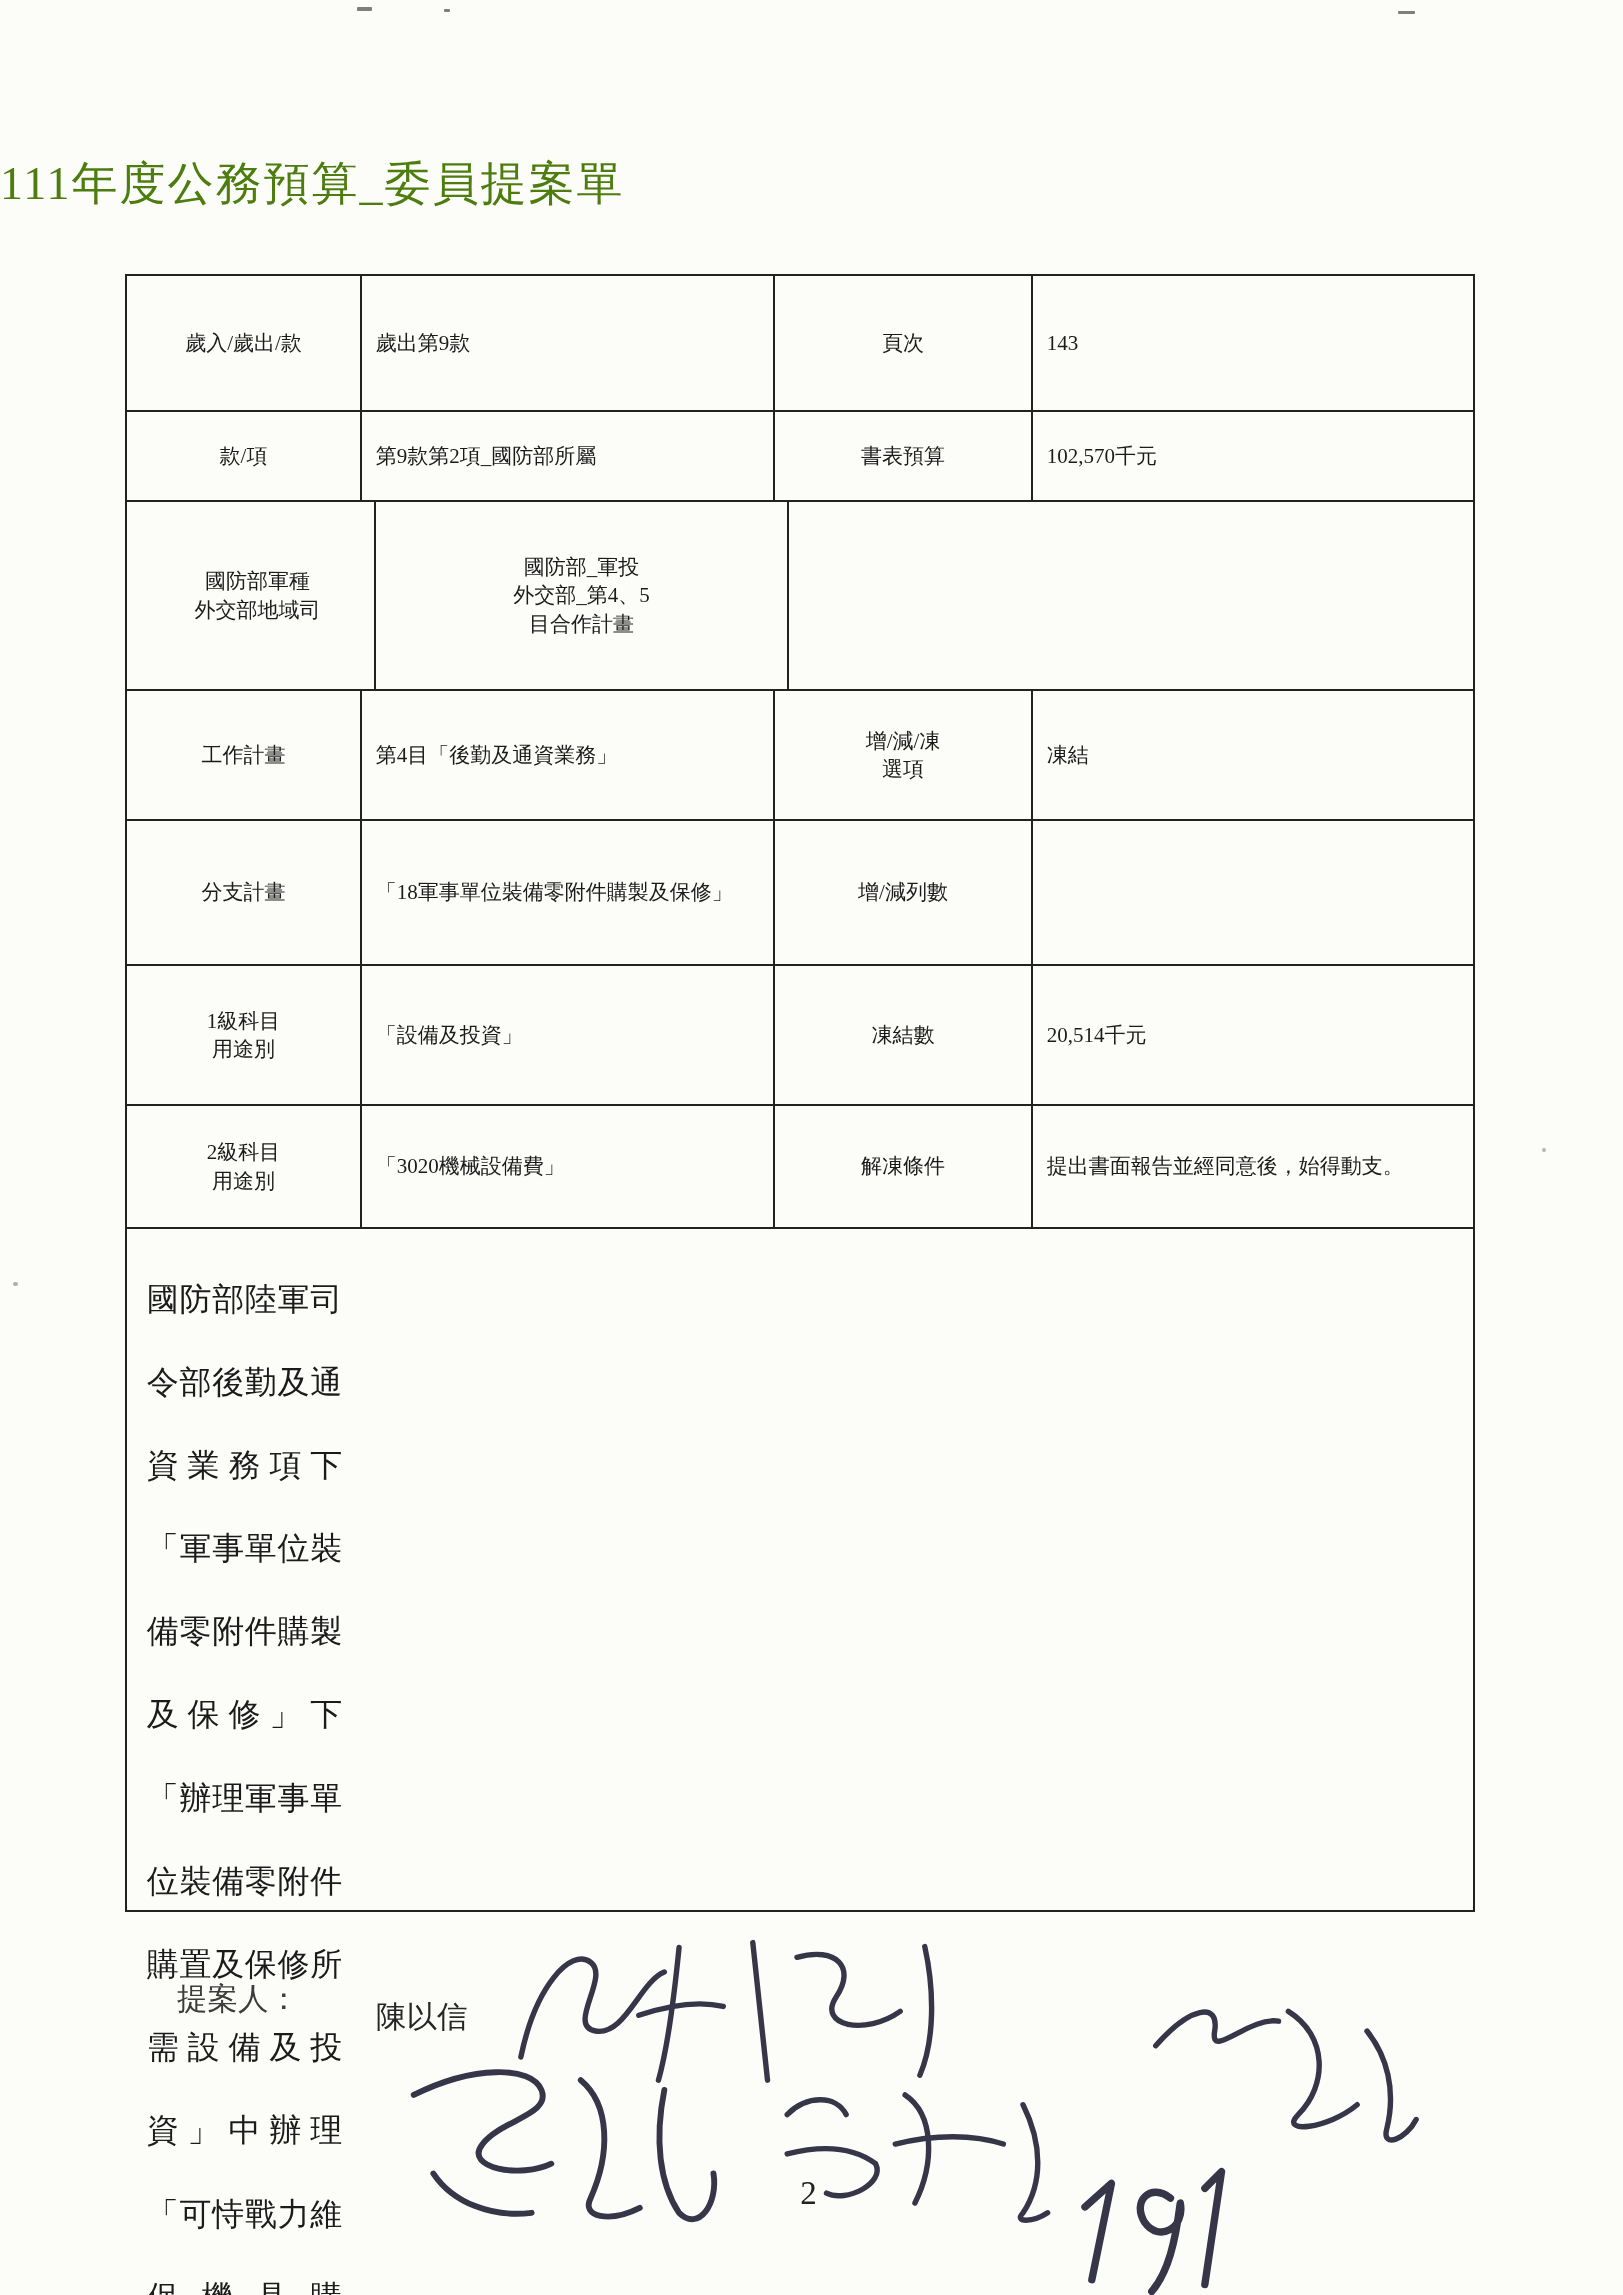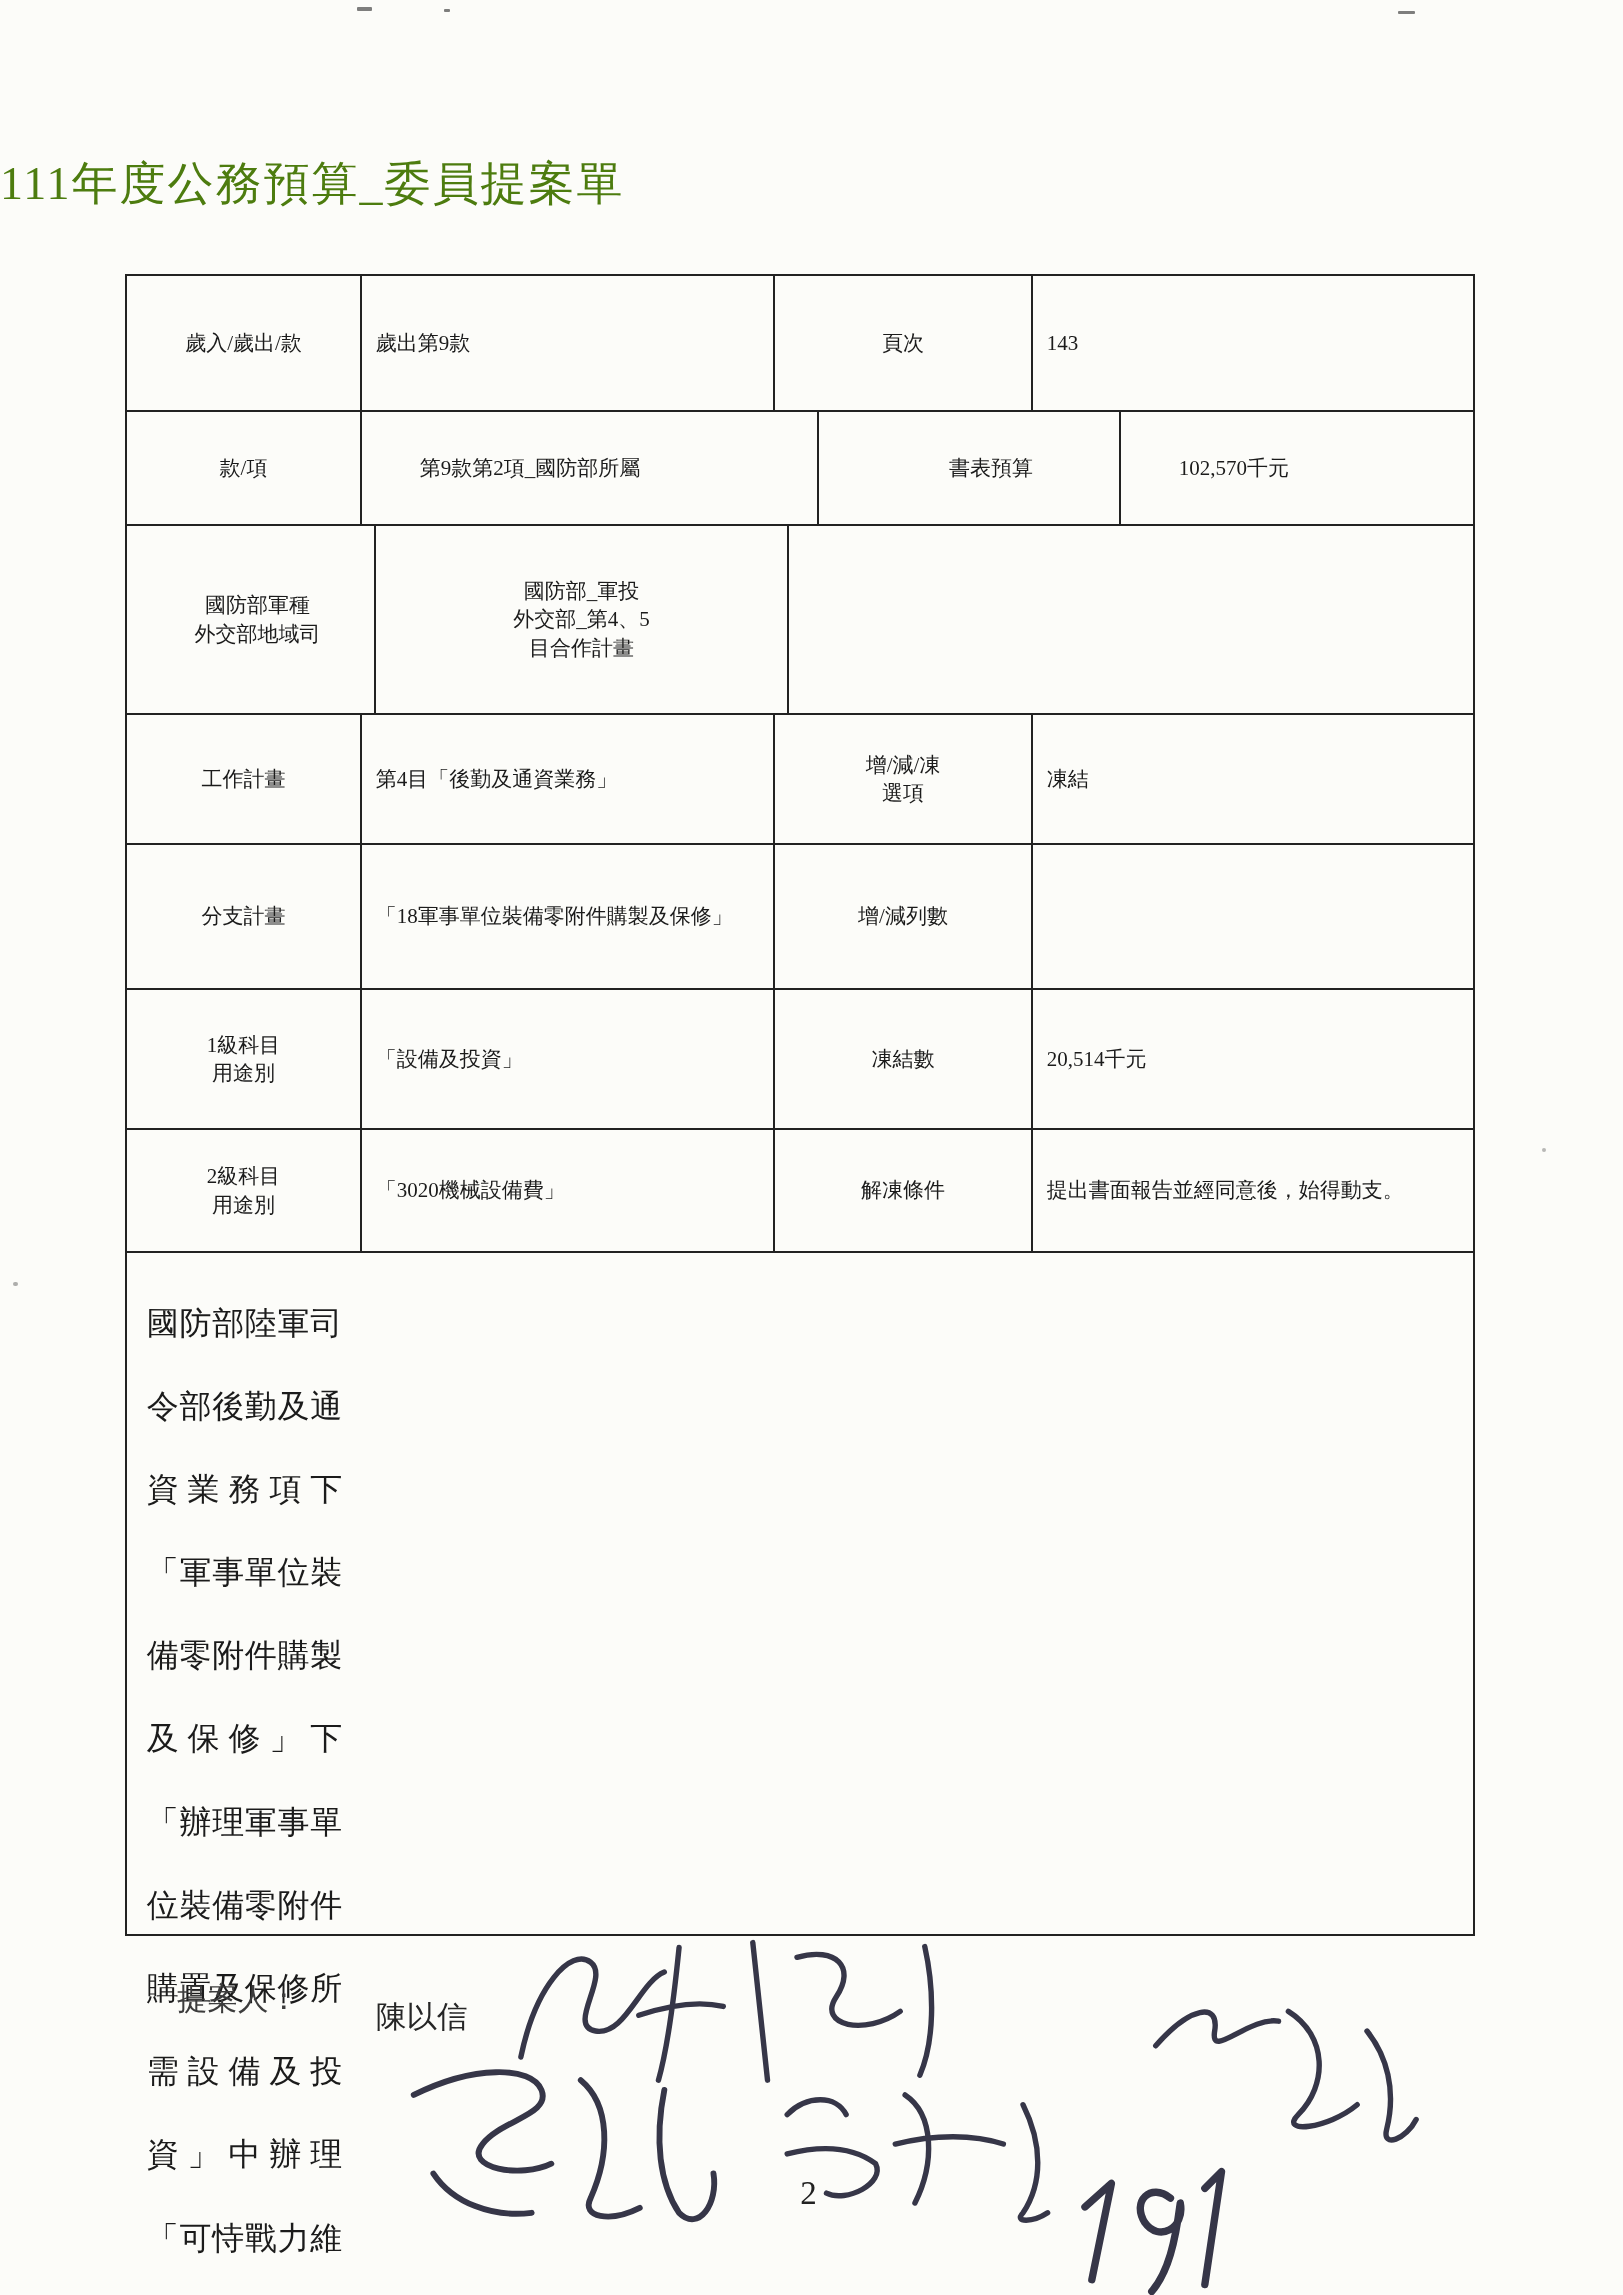--- a/index.html
+++ b/index.html
@@ -27,21 +27,21 @@
     background: transparent;
   }
   .trow {
     display: grid;
     grid-template-columns: 235px 413px 258px 1fr;
     border-bottom: 2.5px solid #222;
   }
   .trow.case { grid-template-columns: 235px 1fr; }
   .trow.last { border-bottom: none; }
   .r1 { height: 136px; }
-  .r2 { height: 114px; gap: 44px; }
+  .r2 { height: 90px; }
   .r3 { height: 189px; padding-left: 14px; }
   .r4 { height: 130px; }
   .r5 { height: 145px; }
   .r6 { height: 140px; }
   .r7 { height: 123px; }
   .r8 { height: 681px; }
   .cell {
     display: flex;
     align-items: center;
     font-size: 21px;

